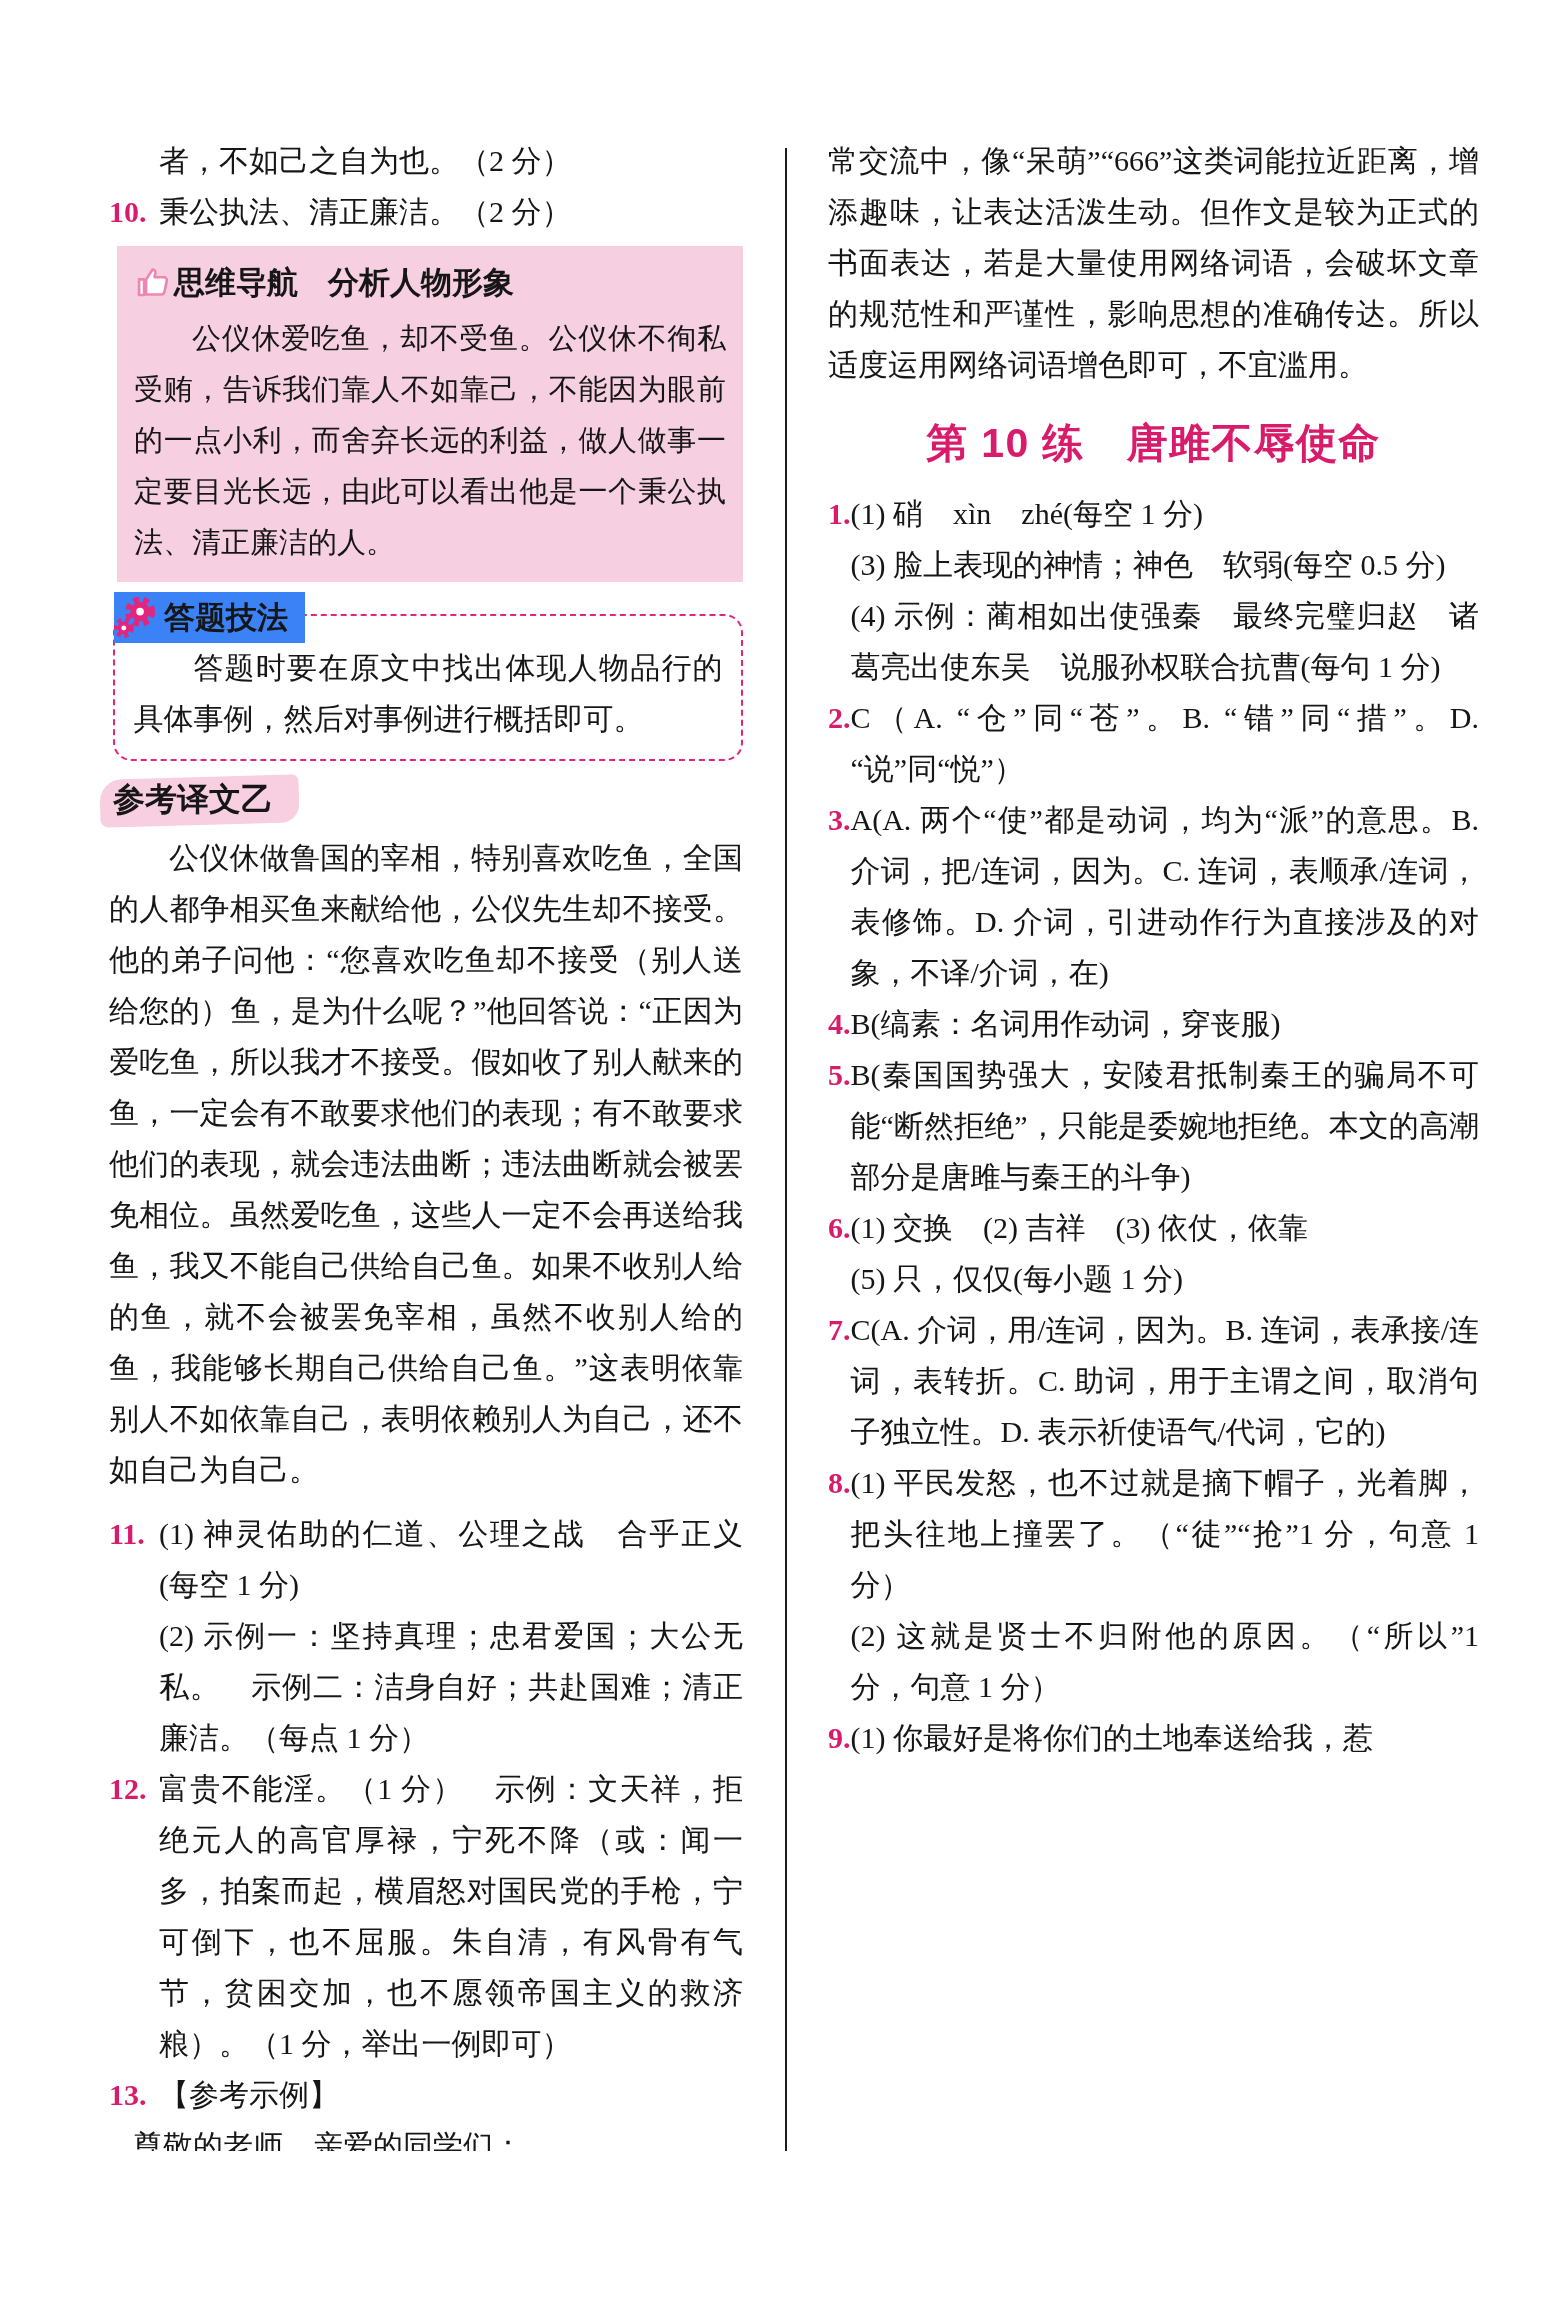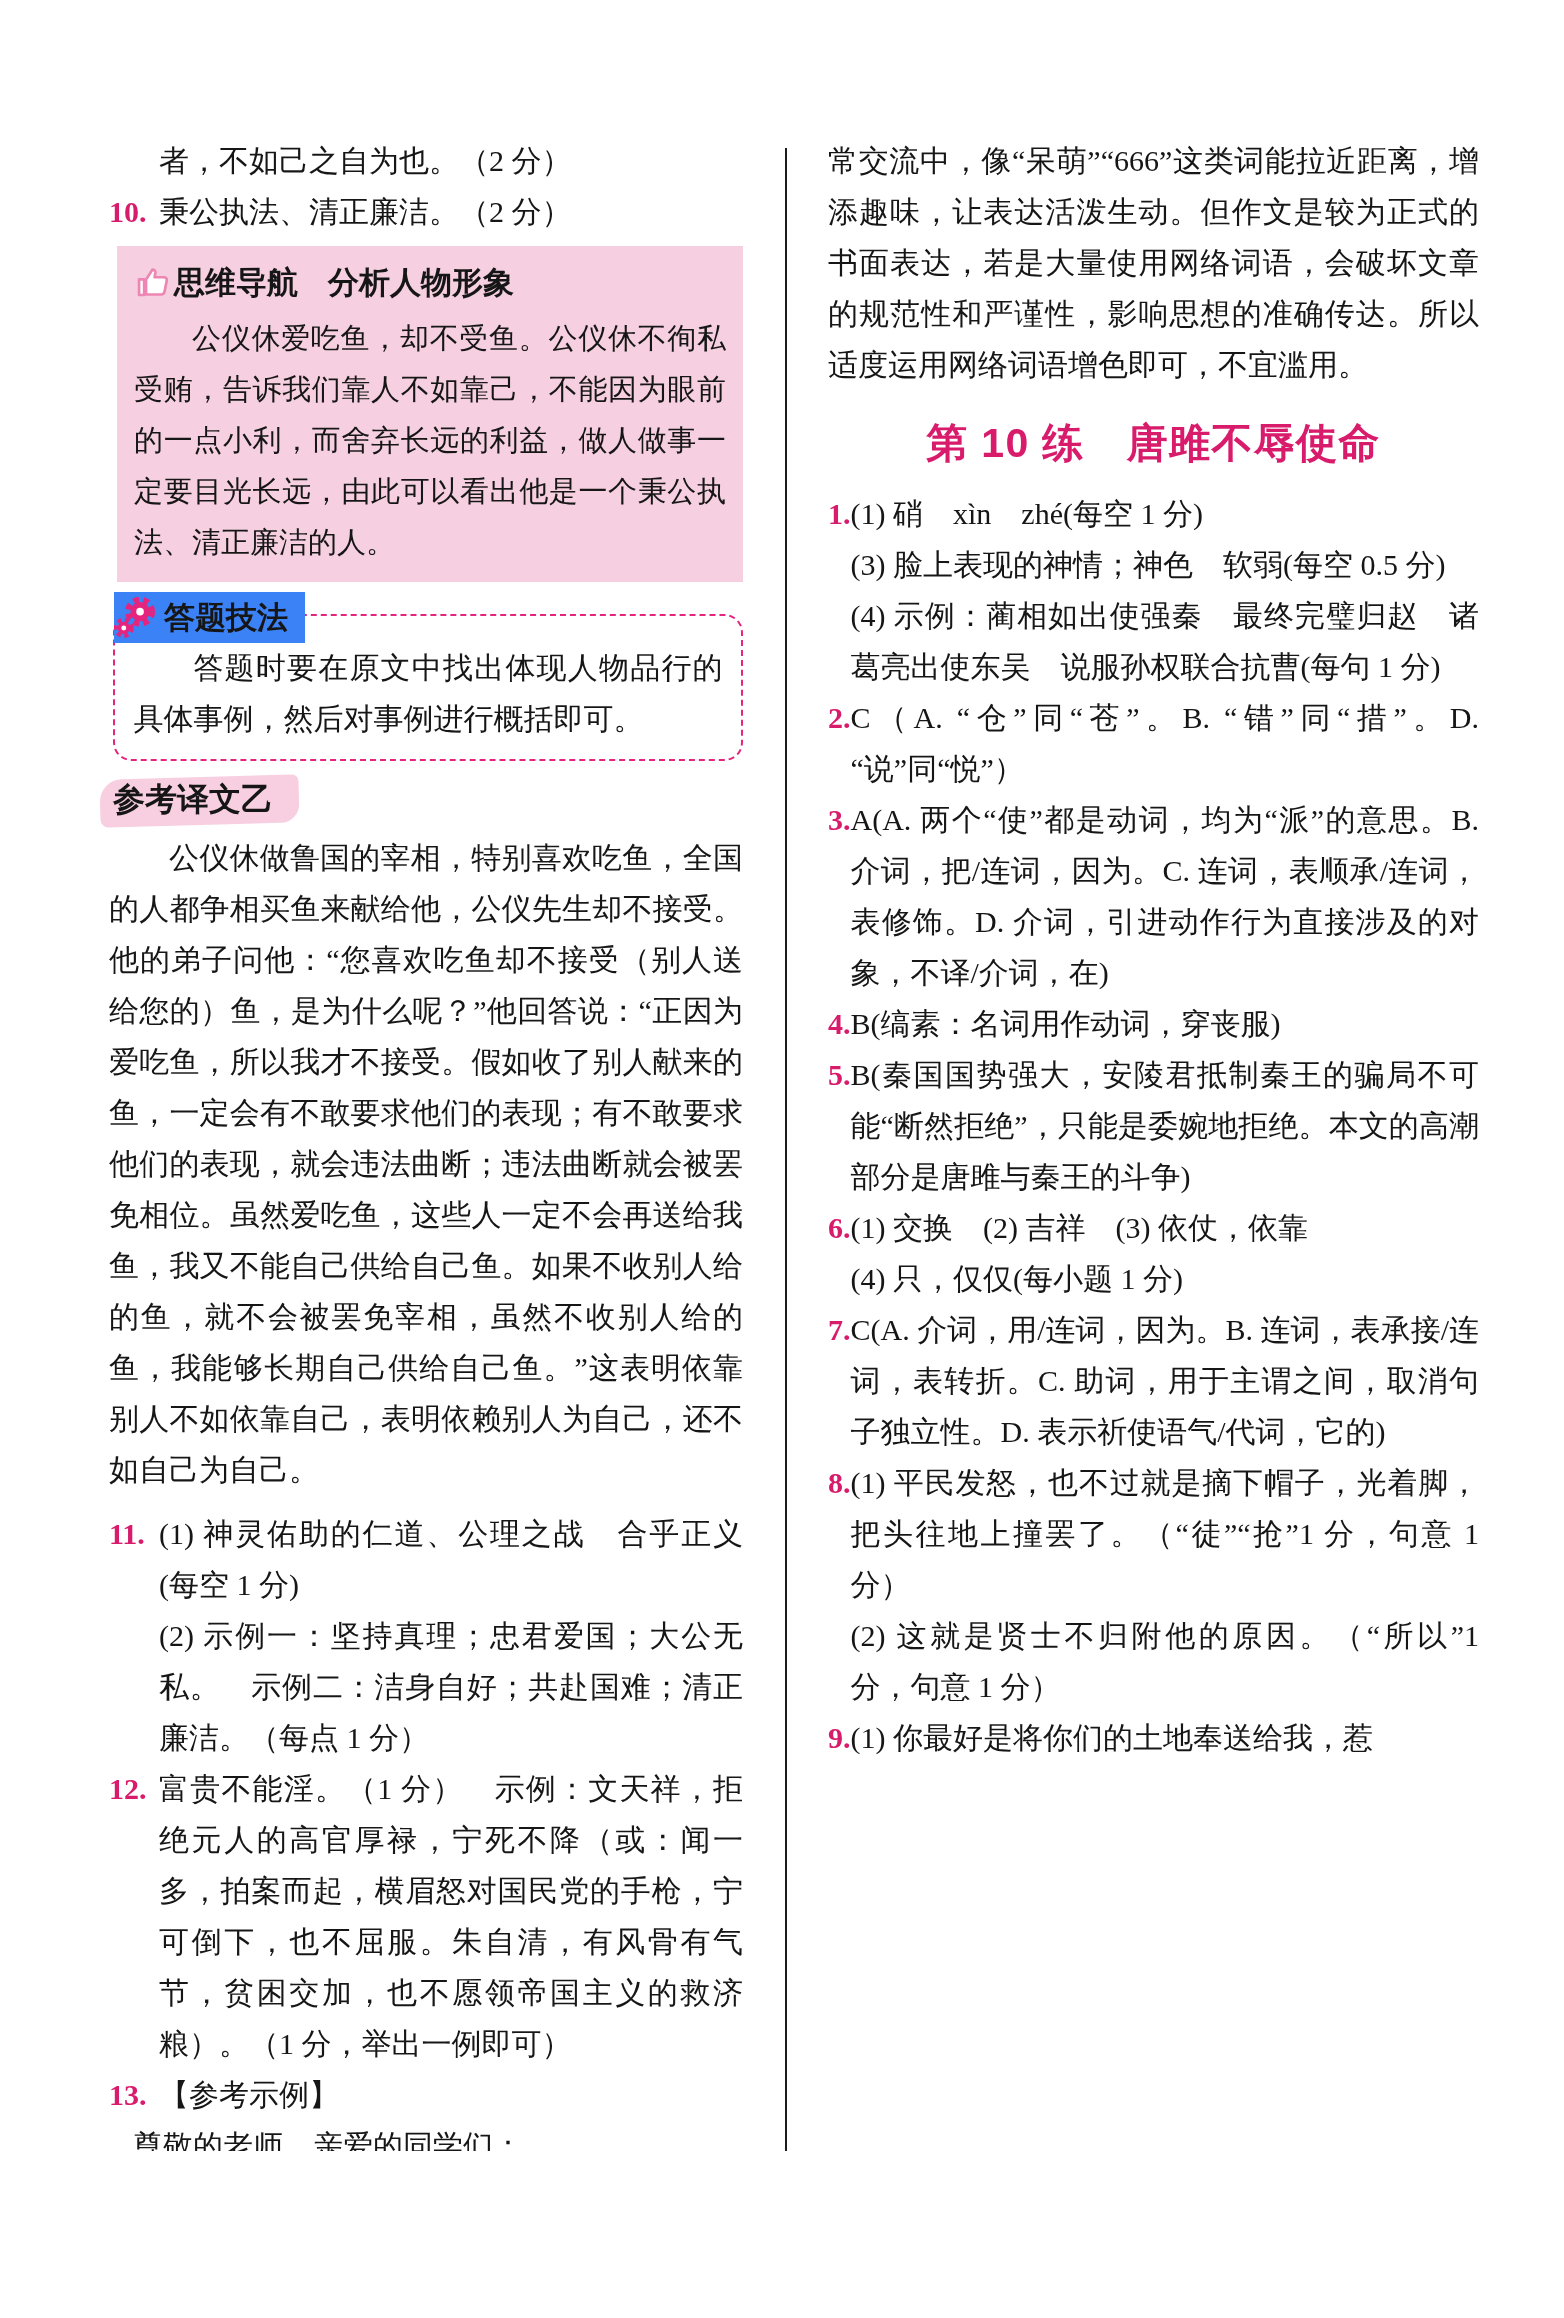--- a/index.html
+++ b/index.html
@@ -200,21 +200,21 @@
       <span class="qnum">5.</span>
       <div class="qbody">
         <p>B(秦国国势强大，安陵君抵制秦王的骗局不可能“断然拒绝”，只能是委婉地拒绝。本文的高潮部分是唐雎与秦王的斗争)</p>
       </div>
     </div>
 
     <div class="qitem">
       <span class="qnum">6.</span>
       <div class="qbody">
         <p>(1) 交换　(2) 吉祥　(3) 依仗，依靠</p>
-        <p>(4) 只，仅仅(每小题 1 分)</p>
+        <p>(5) 只，仅仅(每小题 1 分)</p>
       </div>
     </div>
 
     <div class="qitem">
       <span class="qnum">7.</span>
       <div class="qbody">
         <p>C(A. 介词，用/连词，因为。B. 连词，表承接/连词，表转折。C. 助词，用于主谓之间，取消句子独立性。D. 表示祈使语气/代词，它的)</p>
       </div>
     </div>
 

